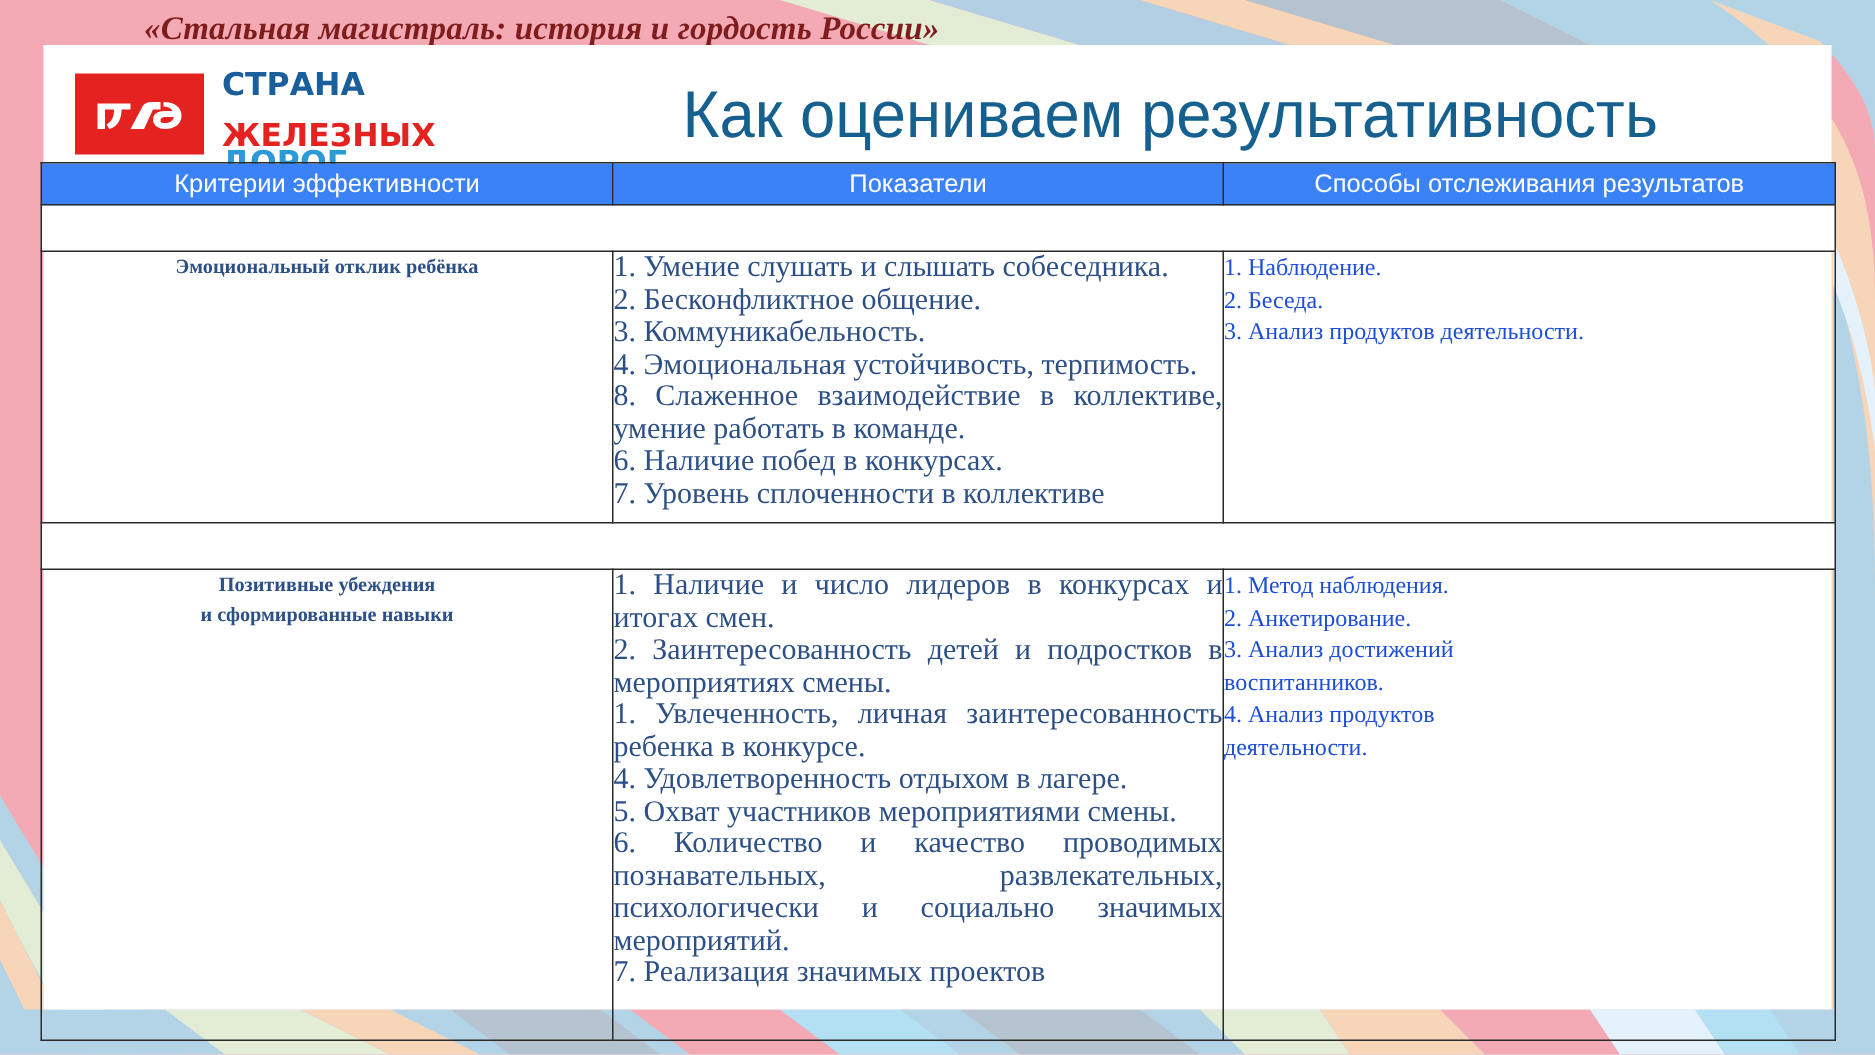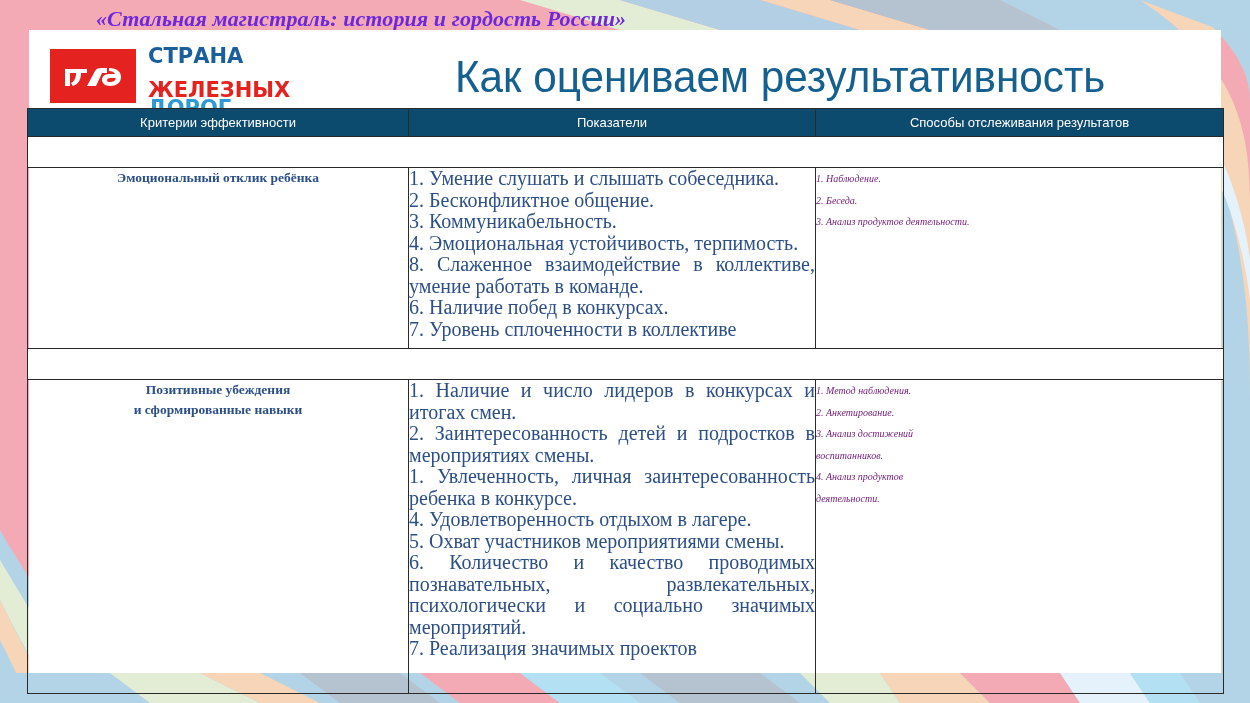--- a/index.html
+++ b/index.html
@@ -7,21 +7,21 @@
     width: 1250px; height: 703px; position: relative; overflow: hidden;
     font-family: "Liberation Serif", serif;
     background: #f4aab4;
   }
   .bg { position: absolute; inset: 0; overflow: hidden; }
   .bg svg { position: absolute; left: 0; top: 0; }
   .top-title {
     position: absolute; left: 96px; top: 6px;
     font-family: "Liberation Serif", serif;
     font-style: italic; font-weight: bold;
-    font-size: 22px; color: #6d28d9; white-space: nowrap;
+    font-size: 22px; color: #7f1d1d; white-space: nowrap;
     letter-spacing: 0.1px;
   }
   .panel {
     position: absolute; left: 29px; top: 30px; width: 1192px; height: 643px;
     background: #ffffff;
   }
   .logo {
     position: absolute; left: 50px; top: 49px; width: 86px; height: 54px;
     background: #e42320;
     display: flex; align-items: center; justify-content: center;
@@ -41,32 +41,32 @@
     transform: scaleX(0.96); transform-origin: left top;
   }
   table.grid {
     position: absolute; left: 27px; top: 108px;
     width: 1196px; border-collapse: collapse; table-layout: fixed;
   }
   table.grid td, table.grid th {
     border: 1.5px solid #2a2a2a; vertical-align: top; padding: 0;
   }
   table.grid th {
-    background: #0c4a6e; color: #ffffff;
+    background: #3b82f6; color: #ffffff;
     font-family: "Liberation Sans", sans-serif; font-weight: normal;
-    font-size: 13px; height: 27px; vertical-align: middle; text-align: center;
+    font-size: 17px; height: 27px; vertical-align: middle; text-align: center;
   }
   .row-empty td { height: 30px; background: #fff; }
   .crit {
     font-weight: bold; color: #2c4f86; font-size: 13.5px; text-align: center;
     padding-top: 8px; line-height: 20px; margin-top: 11px;
   }
   .cell-list { color: #2c4f86; font-size: 20px; line-height: 21.5px; padding: 6px 7px 4px 7px; }
   .cell-list div { text-align: justify; text-align-last: left; }
-  .methods { color: #701a75; font-size: 10px; line-height: 21.5px; padding: 6px 7px; font-style: italic; }
+  .methods { color: #1d4ed8; font-size: 16px; line-height: 21.5px; padding: 6px 7px; }
   .row-1 td { height: 180px; }
   .row-2 td { height: 313px; }
 </style>
 </head>
 <body>
 
 <div class="bg">
   <svg width="1250" height="703" viewBox="0 0 1250 703">
     <rect width="1250" height="703" fill="#f4aab4"></rect>
 

